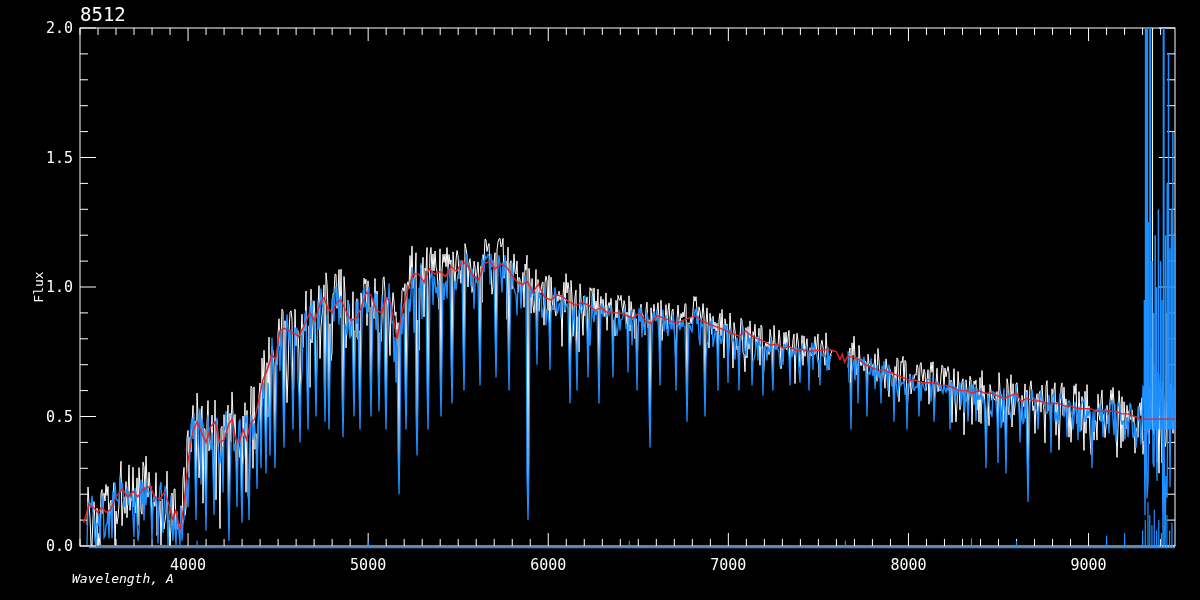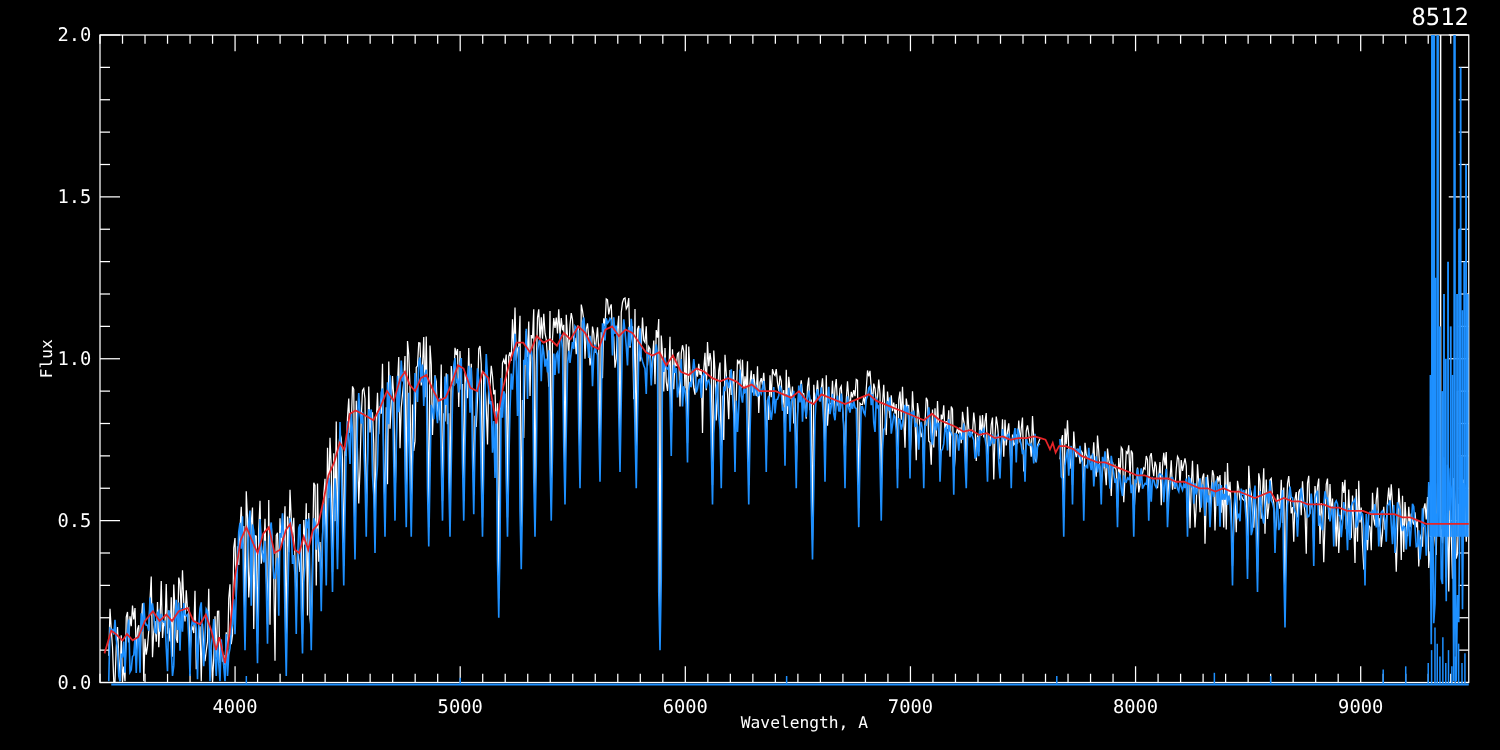--- a/index.html
+++ b/index.html
@@ -1,21 +1,21 @@
 <!DOCTYPE html>
 <html><head>
 <meta charset="utf-8">
 <style>
   html,body{margin:0;padding:0;background:#000;}
   #screen{position:relative;width:1200px;height:600px;background:#000;overflow:hidden;
           font-family:"DejaVu Sans Mono",monospace;}
   #plot{position:absolute;left:0;top:0;}
   .lbl{position:absolute;color:#fff;white-space:nowrap;}
-  #title{left:80px;top:3px;width:1095px;text-align:right;font-size:19px;}
-  #xlabel{left:96px;top:571px;width:1095px;text-align:center;font-size:13px;}
+  #title{left:80px;top:3px;width:1095px;text-align:left;font-size:19px;}
+  #xlabel{left:72px;top:571px;width:1095px;text-align:left;font-size:13px;font-style:italic;}
   #ylabel{left:38px;top:287px;transform:translate(-50%,-50%) rotate(-90deg);font-size:13px;}
 </style>
 </head>
 <body>
 
 <div id="screen">
   <svg id="plot" width="1200" height="600">
       <rect x="80" y="28" width="1095" height="518" fill="none" stroke="#ffffff" stroke-width="1"></rect>
       <g stroke="#ffffff" stroke-width="1">
         <line x1="80" y1="546" x2="80" y2="539"></line>

